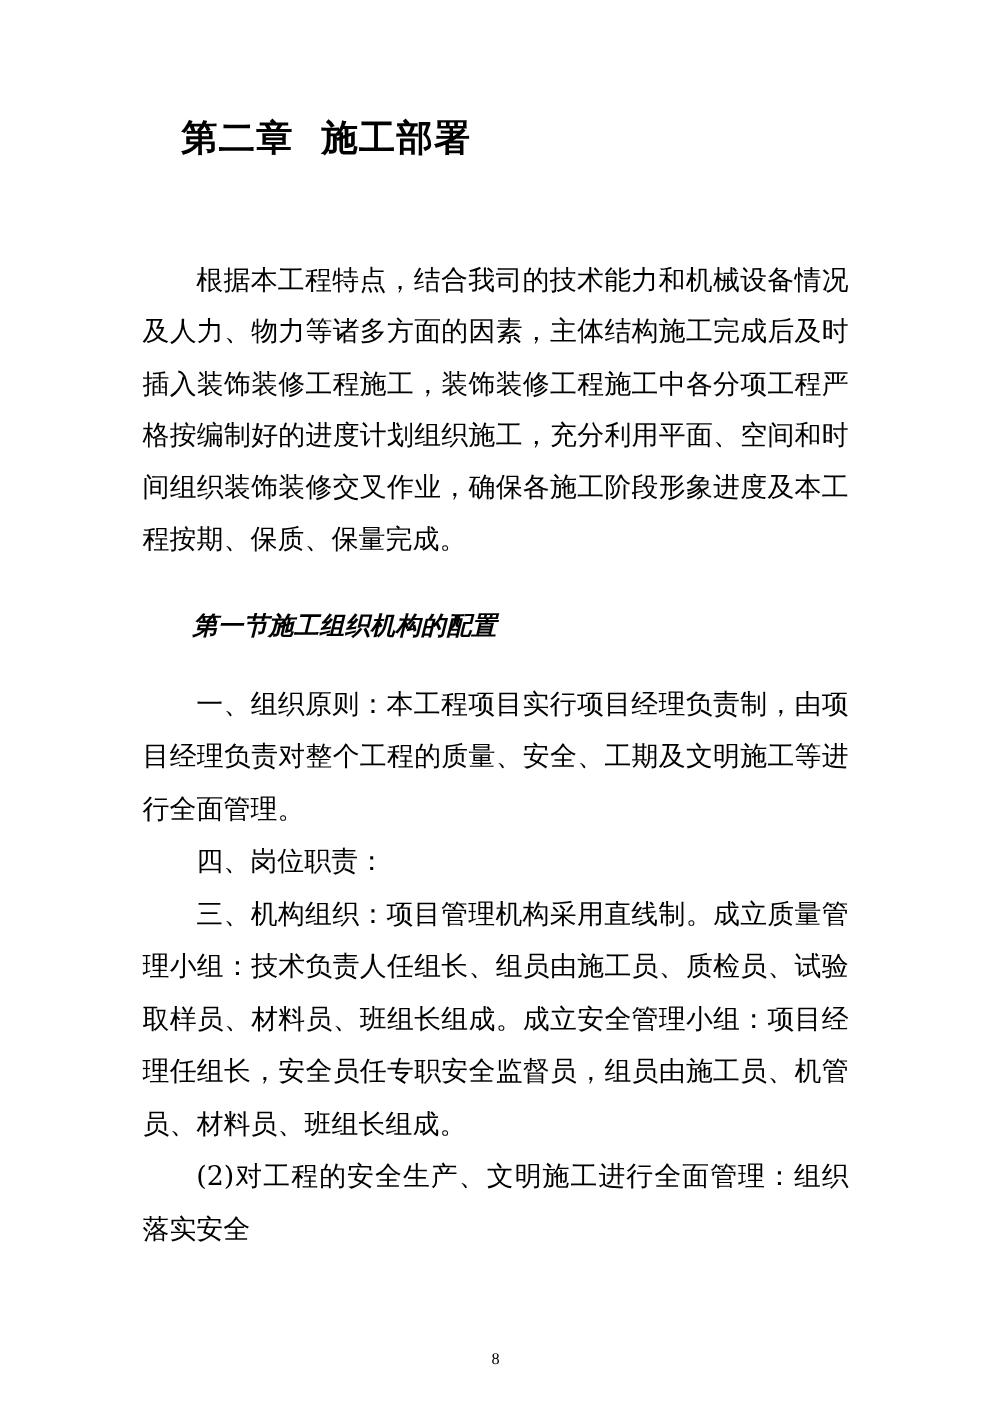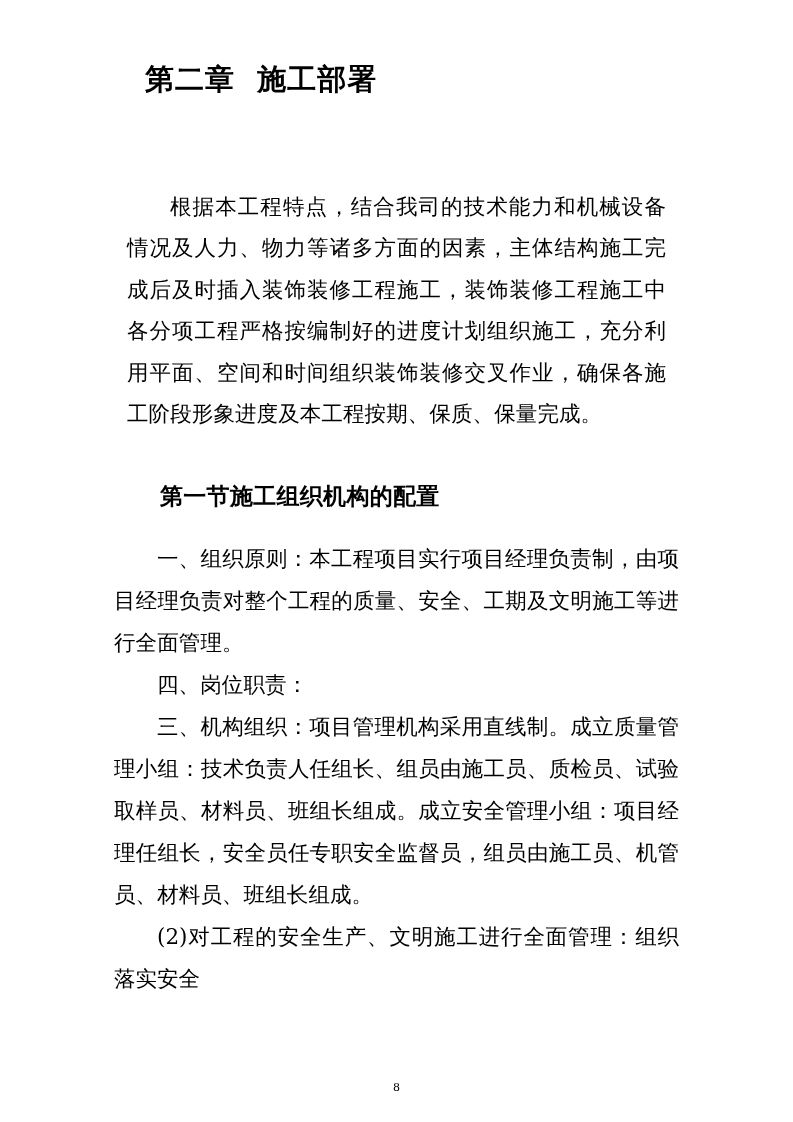--- a/index.html
+++ b/index.html
@@ -28,55 +28,56 @@
   }
 
   
   .chapter-title {
     font-size: 29px;
     font-weight: bold;
     line-height: 1.2;
     letter-spacing: 1px;
     margin: 0;
     padding-left: 31px;
-    padding-top: 62px;
+    padding-top: 93px;
     white-space: pre;
   }
 
   
   .body-para {
     font-size: 21.5px;
     line-height: 41.5px;
     text-align: justify;
     text-justify: inter-ideograph;
-    margin: 13px;
+    margin: 0;
     text-indent: 2em;
     letter-spacing: 0.1px;
   }
 
   .gap-after-title {
     height: 76px;
   }
 
   .gap-before-section {
     height: 27px;
   }
 
   .gap-after-section {
     height: 22px;
   }
 
   
   .section-heading {
-    font-size: 23px;
+    font-size: 20px;
     font-weight: bold;
     line-height: 41.5px;
     margin: 0;
     text-indent: 2em;
     letter-spacing: 0.3px;
+    font-style: italic;
   }
 
   
   .list-para {
     font-size: 21.5px;
     line-height: 42px;
     text-align: justify;
     text-justify: inter-ideograph;
     margin: 0;
     text-indent: 2em;

